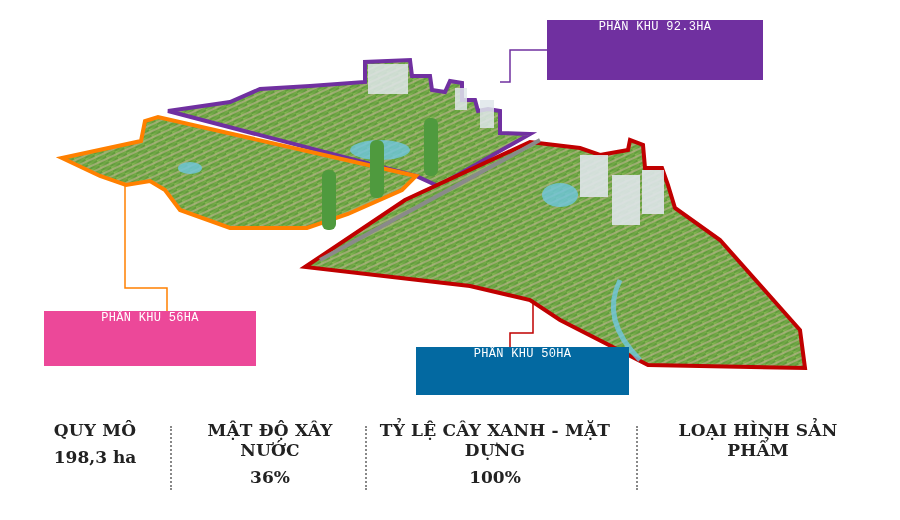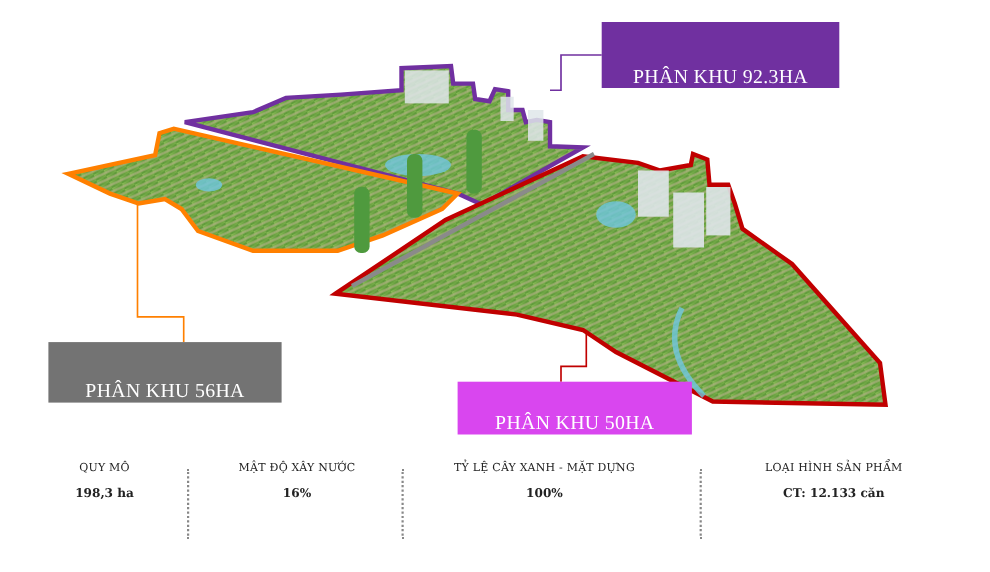--- a/index.html
+++ b/index.html
@@ -1,25 +1,25 @@
 <!DOCTYPE html>
 <html><head>
 <meta charset="utf-8">
 <style>
   html,body{margin:0;padding:0;background:#fff;}
   body{width:900px;height:520px;position:relative;overflow:hidden;font-family:"DejaVu Serif","Liberation Serif",serif;}
   .map{position:absolute;left:0;top:0;width:900px;height:410px;}
-  .label-box{position:absolute;display:flex;align-items:flex-end;justify-content:center;color:#fff;font-size:18px;letter-spacing:0.3px;font-family:Liberation Serif, serif;}
+  .label-box{position:absolute;display:flex;align-items:flex-start;justify-content:center;color:#fff;font-size:12px;letter-spacing:0.3px;font-family:Liberation Mono, monospace;}
   .box-923{left:547px;top:20px;width:216px;height:60px;background:#7030a0;}
-  .box-56{left:44px;top:311px;width:212px;height:55px;background:#737373;}
-  .box-50{left:416px;top:347px;width:213px;height:48px;background:#d946ef;}
+  .box-56{left:44px;top:311px;width:212px;height:55px;background:#ec4899;}
+  .box-50{left:416px;top:347px;width:213px;height:48px;background:#0369a1;}
   .stats{position:absolute;left:0;top:420px;width:900px;height:85px;}
   .stat{position:absolute;top:0;text-align:center;color:#222;}
-  .stat .h{font-size:10px;font-weight:normal;letter-spacing:0.2px;}
-  .stat .v{font-size:11px;font-weight:bold;margin-top:9px;line-height:17px;}
+  .stat .h{font-size:17px;font-weight:bold;letter-spacing:0.2px;}
+  .stat .v{font-size:17px;font-weight:bold;margin-top:9px;line-height:17px;}
   .s1{left:40px;width:110px;}
   .s2{left:175px;width:190px;}
   .s3{left:370px;width:250px;}
   .s4{left:658px;width:200px;}
   .sep{position:absolute;top:6px;height:64px;border-left:2px dotted #888;}
 </style>
 </head>
 <body>
 
 <svg class="map" viewBox="0 0 900 410">
@@ -81,27 +81,26 @@
   </div>
 
 <div class="stats">
   <div class="stat s1">
     <div class="h">QUY MÔ</div>
     <div class="v">198,3 ha</div>
   </div>
   <div class="sep" style="left:170px"></div>
   <div class="stat s2">
     <div class="h">MẬT ĐỘ XÂY NƯỚC</div>
-    <div class="v">16%</div>
+    <div class="v">36%</div>
   </div>
   <div class="sep" style="left:365px"></div>
   <div class="stat s3">
     <div class="h">TỶ LỆ CÂY XANH - MẶT DỰNG</div>
     <div class="v">100%</div>
   </div>
   <div class="sep" style="left:636px"></div>
   <div class="stat s4">
     <div class="h">LOẠI HÌNH SẢN PHẨM</div>
     <div class="v">
-      <div>CT: 12.133 căn</div>
     </div>
   </div>
 </div>
 
 </body></html>

